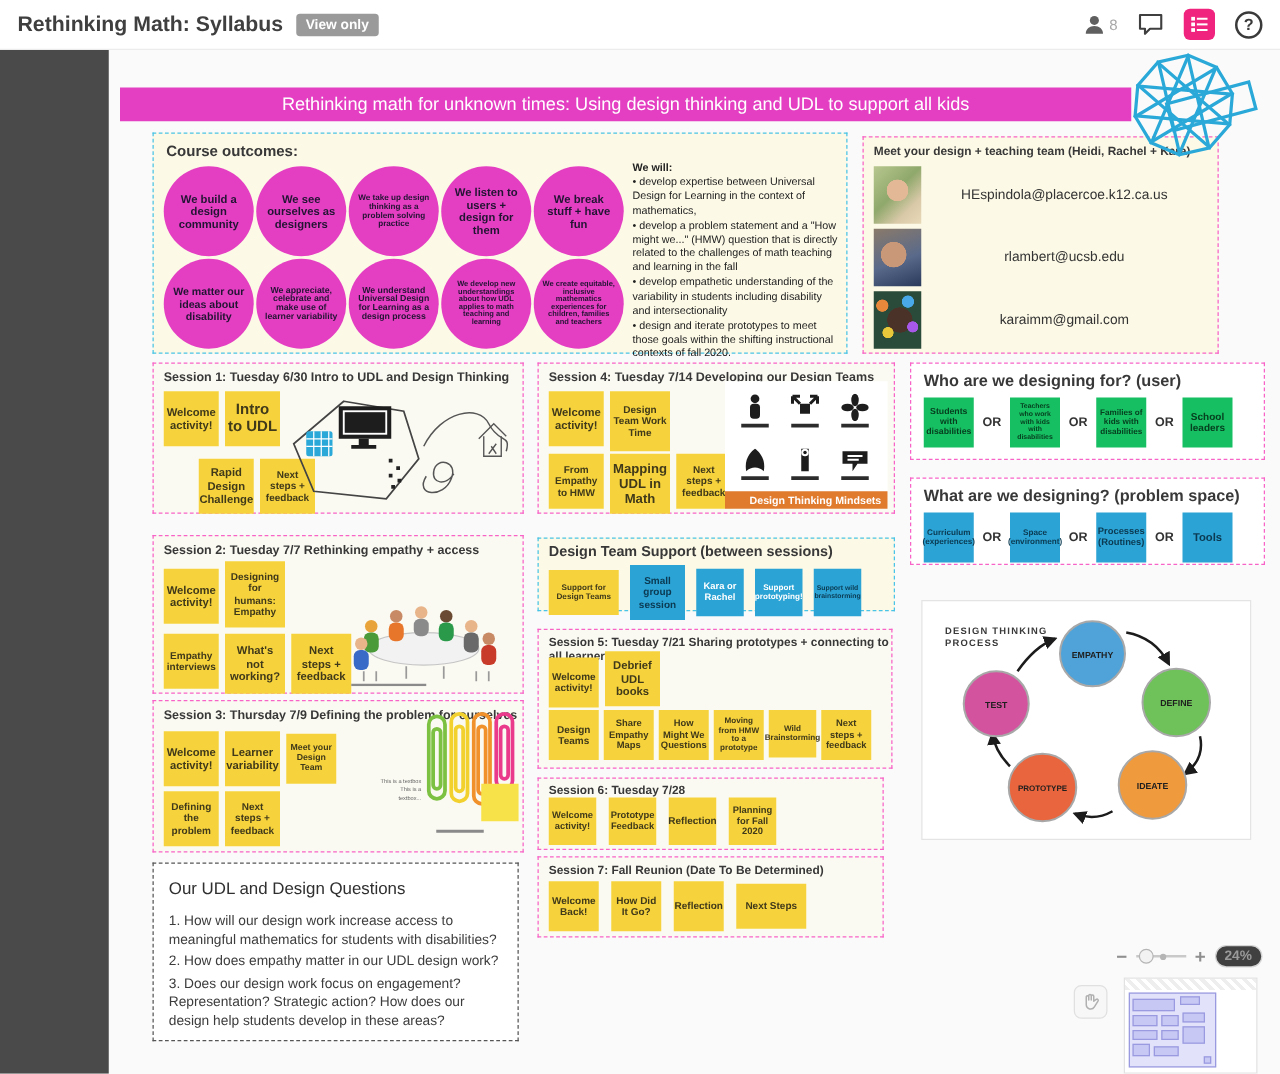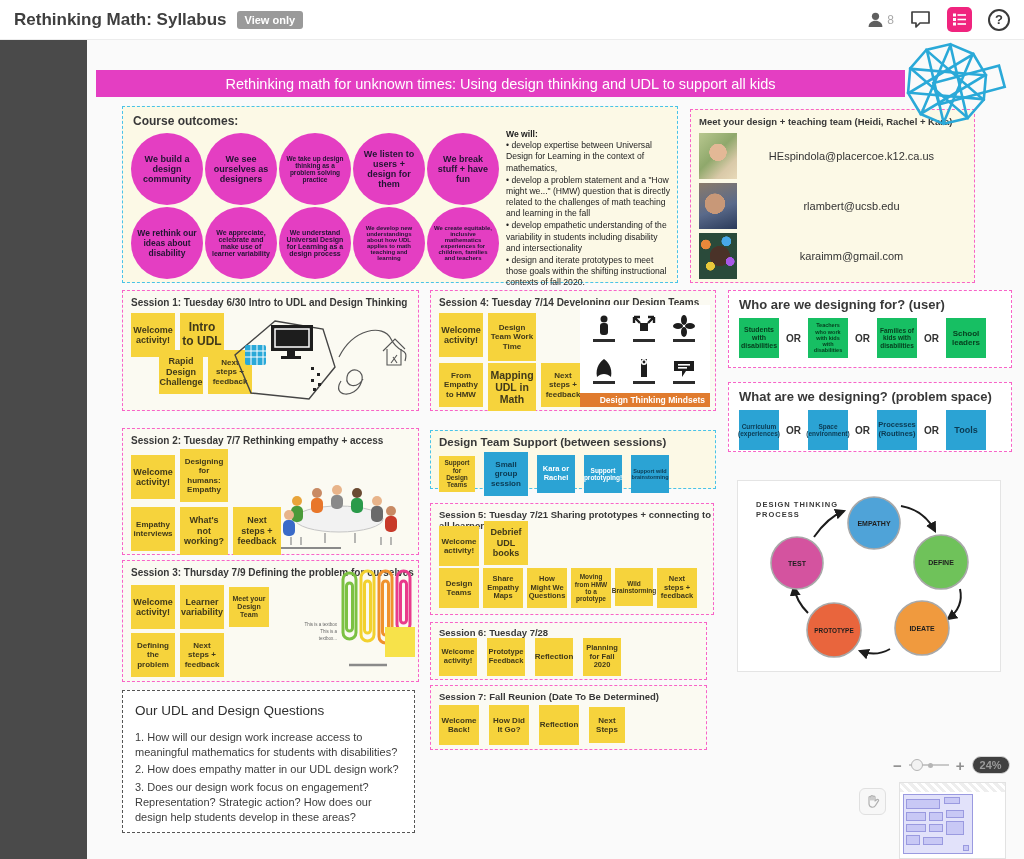--- a/index.html
+++ b/index.html
@@ -33,21 +33,21 @@
   .panel.pink{border:1.5px dashed var(--pinkline);}
   .panel.cyan{border:1.5px dashed var(--cyanline);background:var(--cream);}
   .panel.dark{border:1.5px dashed #555;background:#fff;}
   .panel.white{background:#fff;}
   .ptitle{font-weight:700;color:#383838;}
   .sticky{display:flex;align-items:center;justify-content:center;text-align:center;
     background:var(--yellow);color:#40391a;font-weight:600;padding:2px;line-height:1.15;flex:none;}
   .sticky.blue{background:var(--blue);color:#0b3a52;}
   .sticky.green{background:var(--green);color:#06401f;}
   .sticky.wt{color:#fff;}
-  .s36{width:36px;height:36px;} .s38{width:38px;height:38px;} .s40{width:40px;height:40px;}
+  .s36{width:56px;height:36px;} .s38{width:38px;height:38px;} .s40{width:40px;height:40px;}
   .s44{width:44px;height:44px;} .s48{width:48px;height:48px;} .s52{width:48px;height:53px;}
   .f5{font-size:5.5px;} .f6{font-size:6.5px;} .f7{font-size:7px;} .f75{font-size:7.5px;}
   .f8{font-size:8px;} .f9{font-size:9px;} .f10{font-size:10.5px;} .f12{font-size:12px;}
   .row{position:absolute;display:flex;gap:5px;align-items:flex-start;}
   .outcome{border-radius:50%;background:var(--magenta);color:#221433;display:flex;align-items:center;
     justify-content:center;text-align:center;font-weight:600;flex:none;padding:6px;}
   .oc{width:72px;height:72px;}
   .or{font-weight:700;font-size:10px;color:#333;align-self:center;}
   .email{font-size:11px;color:#333;}
   .team-row{display:flex;align-items:center;margin:4px 8px;}
@@ -136,21 +136,21 @@
   <div class="panel cyan" style="left:35px;top:66px;width:556px;height:177px;">
     <div class="ptitle" style="font-size:12px;padding:7px 0 0 10px;">Course outcomes:</div>
     <div class="row" style="left:8px;top:26px;gap:2px;">
       <div class="outcome oc f9">We build a design community</div>
       <div class="outcome oc f9">We see ourselves as designers</div>
       <div class="outcome oc f6">We take up design thinking as a problem solving practice</div>
       <div class="outcome oc f9">We listen to users + design for them</div>
       <div class="outcome oc f9">We break stuff + have fun</div>
     </div>
     <div class="row" style="left:8px;top:100px;gap:2px;">
-      <div class="outcome oc f8" style="font-size:8.5px;">We rethink our ideas about disability</div>
+      <div class="outcome oc f8" style="font-size:8.5px;">We matter our ideas about disability</div>
       <div class="outcome oc f7">We appreciate, celebrate and make use of learner variability</div>
       <div class="outcome oc f7">We understand Universal Design for Learning as a design process</div>
       <div class="outcome oc f6" style="font-size:6px;">We develop new understandings about how UDL applies to math teaching and learning</div>
       <div class="outcome oc f6" style="font-size:6px;">We create equitable, inclusive mathematics experiences for children, families and teachers</div>
     </div>
     <div class="wewill">
       <b>We will:</b>
       <div>• develop expertise between Universal Design for Learning in the context of mathematics,</div>
       <div>• develop a problem statement and a "How might we..." (HMW) question that is directly related to the challenges of math teaching and learning in the fall</div>
       <div>• develop empathetic understanding of the variability in students including disability and intersectionality</div>
@@ -173,21 +173,21 @@
       <div class="email" style="flex:1;text-align:center;">karaimm@gmail.com</div>
     </div>
   </div>
 
   <div class="panel pink" style="left:35px;top:250px;width:297px;height:121px;">
     <div class="ptitle" style="font-size:10px;padding:6px 0 0 8px;">Session 1: Tuesday 6/30 Intro to UDL and Design Thinking</div>
     <div class="row" style="left:8px;top:22px;">
       <div class="sticky s44 f9">Welcome activity!</div>
       <div class="sticky s44 f12">Intro to UDL</div>
     </div>
-    <div class="row" style="left:8px;top:59px;padding-left:28px;">
+    <div class="row" style="left:8px;top:76px;padding-left:28px;">
       <div class="sticky s44 f9">Rapid Design Challenge</div>
       <div class="sticky s44 f8">Next steps + feedback</div>
     </div>
     <svg style="position:absolute;left:100px;top:26px;" width="190" height="88" viewBox="0 0 190 88">
       <polygon points="52,4 100,12 112,50 86,82 28,76 12,38" fill="none" stroke="#444" stroke-width="1.4"></polygon>
       <rect x="48" y="8" width="42" height="26" fill="#1d1d1d"></rect>
       <rect x="52" y="12" width="34" height="18" fill="none" stroke="#fff" stroke-width="1.5"></rect>
       <rect x="64" y="34" width="8" height="5" fill="#1d1d1d"></rect>
         <rect x="58" y="39" width="20" height="3" fill="#1d1d1d"></rect>
       <rect x="22" y="28" width="21" height="20" rx="2" fill="#2aa9d8"></rect>

